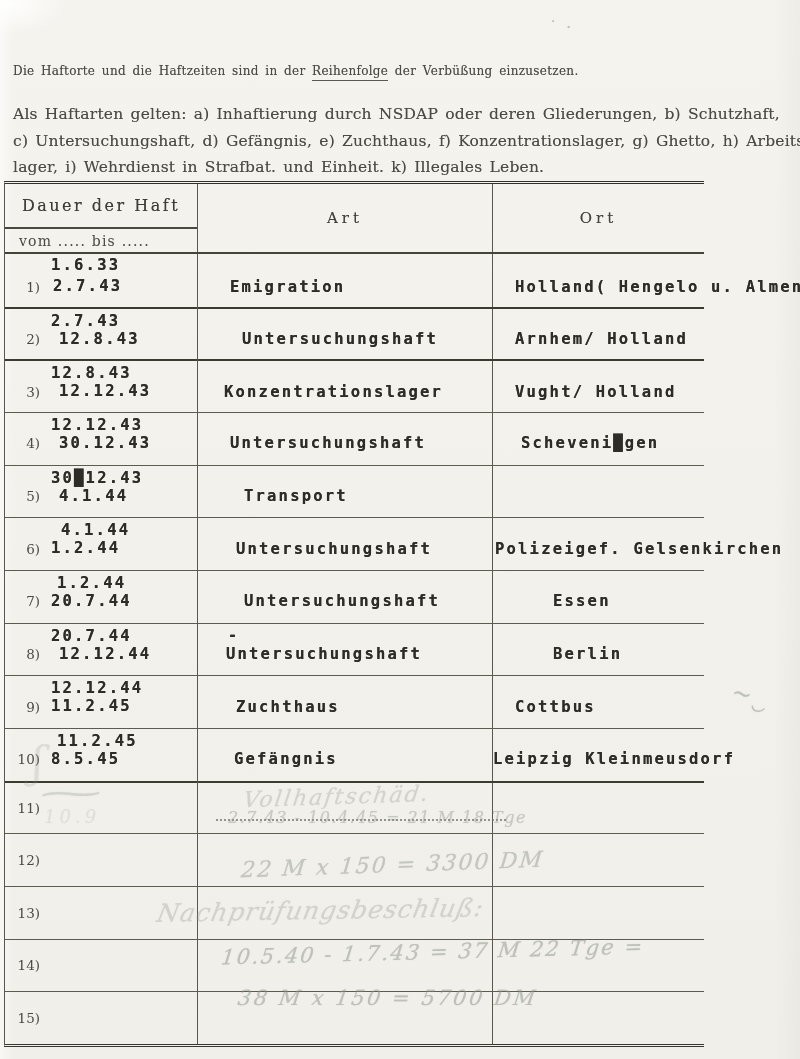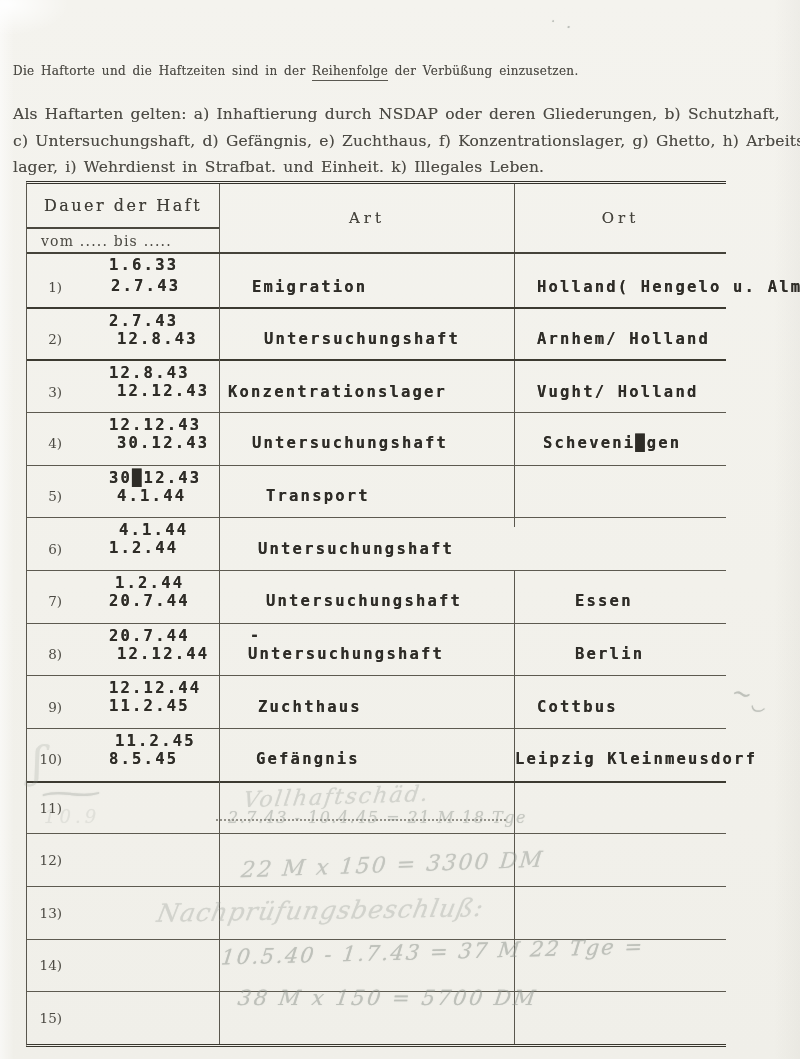--- a/index.html
+++ b/index.html
@@ -19,21 +19,21 @@
     text-shadow:0 0 .5px rgba(64,62,57,.55);
   }
   .intro{ position:absolute; left:13px; top:64px; font-size:12px; letter-spacing:.3px;
     word-spacing:2.5px; color:#4c4a44; white-space:nowrap; text-shadow:0 0 .5px rgba(76,74,68,.5);}
   .intro .u{ border-bottom:1.4px solid #5a5851; padding-bottom:2px;}
   .haftarten{ position:absolute; left:13px; top:101px; font-size:15.5px; letter-spacing:.2px;
     word-spacing:2px; color:#4c4a44; line-height:26.5px; white-space:nowrap;
     text-shadow:0 0 .5px rgba(76,74,68,.5);}
   
   .haft-table{
-    position:absolute; left:26px; top:181px; width:700px; height:866px; box-sizing:border-box;
+    position:absolute; left:4px; top:181px; width:700px; height:866px; box-sizing:border-box;
     border-top:3px double #34322c; border-left:1px solid #5a574e; border-bottom:3px double #3a382f;
   }
   .thead{ display:grid; grid-template-columns:192px 295px 1fr; height:70px; box-sizing:border-box;
     border-bottom:2px solid #45433a;}
   .th{ box-sizing:border-box; }
   .th-col1{ display:flex; flex-direction:column; }
   .th-dauer{ height:43px; display:flex; align-items:center; justify-content:center;
     font-size:16px; letter-spacing:2.5px; color:#3f3d37; border-bottom:2px solid #4a483f;
     text-shadow:0 0 .5px rgba(63,61,55,.6);}
   .th-vombis{ flex:1; display:flex; align-items:center; padding-left:14px;
@@ -46,21 +46,21 @@
     box-sizing:border-box; border-top:1px solid #5d5a50;}
   .trow:first-child{ border-top:none; }
   .trow.heavy{ border-top-width:2px; border-top-color:#3c3a31; }
   .td{ box-sizing:border-box; overflow:visible; }
   .td-nr{ display:flex; align-items:center; justify-content:flex-end; padding-right:3px;
     font-size:13.5px; color:#4c4a43; }
   .tw{ font-family:"DejaVu Sans Mono", monospace; font-weight:bold; color:#2e2c27;
     font-size:15.5px; letter-spacing:2.2px; text-shadow:0 0 .6px rgba(46,44,39,.75);
     white-space:nowrap;}
   .td-dates{ display:flex; flex-direction:column; justify-content:space-between;
-    padding:3px 0 22px 8px;margin-left:36px;}
+    padding:3px 0 22px 8px;}
   .td-dates .d2{ margin-left:8px; }
   .trow.tight .td-dates{ justify-content:flex-start; padding-top:1px; line-height:21px;}
   .trow.tight .td-dates .d2{ margin-left:2px; }
   .td-art{ border-left:1px solid #5a574e; display:flex; align-items:center; padding-left:32px;
     position:relative;}
   .td-ort{ border-left:1px solid #5a574e; display:flex; align-items:center; padding-left:22px;}
   .td-ort.p12{ padding-left:28px;} .td-ort.p2{ padding-left:2px;}
   .td-ort.p66{ padding-left:60px;} .td-ort.p60{ padding-left:60px;} .td-ort.p0{ padding-left:0;}
   .art-mark{ position:absolute; left:30px; top:2px; font-size:15px; color:#2e2c27; font-weight:bold;}
   
@@ -114,21 +114,21 @@
         <div class="td td-art tw" style="padding-left:44px">Untersuchungshaft</div>
         <div class="td td-ort tw">Arnhem/ Holland</div>
       </div>
 
       <div class="trow heavy">
         <div class="td td-nr">3)</div>
         <div class="td td-dates tw">
           <span class="d1">12.8.43</span>
           <span class="d2">12.12.43</span>
         </div>
-        <div class="td td-art tw" style="padding-left:8px">Konzentrationslager</div>
+        <div class="td td-art tw" style="padding-left:26px">Konzentrationslager</div>
         <div class="td td-ort tw">Vught/ Holland</div>
       </div>
 
       <div class="trow">
         <div class="td td-nr">4)</div>
         <div class="td td-dates tw">
           <span class="d1">12.12.43</span>
           <span class="d2">30.12.43</span>
         </div>
         <div class="td td-art tw">Untersuchungshaft</div>
@@ -145,20 +145,21 @@
         <div class="td td-ort tw"></div>
       </div>
 
       <div class="trow">
         <div class="td td-nr">6)</div>
         <div class="td td-dates tw">
           <span class="d1" style="margin-left:10px">4.1.44</span>
           <span class="d2" style="margin-left:0">1.2.44</span>
         </div>
         <div class="td td-art tw" style="padding-left:38px">Untersuchungshaft</div>
+        <div class="td td-ort tw p2">Polizeigef. Gelsenkirchen</div>
       </div>
 
       <div class="trow">
         <div class="td td-nr">7)</div>
         <div class="td td-dates tw">
           <span class="d1" style="margin-left:6px">1.2.44</span>
           <span class="d2" style="margin-left:0">20.7.44</span>
         </div>
         <div class="td td-art tw" style="padding-left:46px">Untersuchungshaft</div>
         <div class="td td-ort tw p66">Essen</div>

